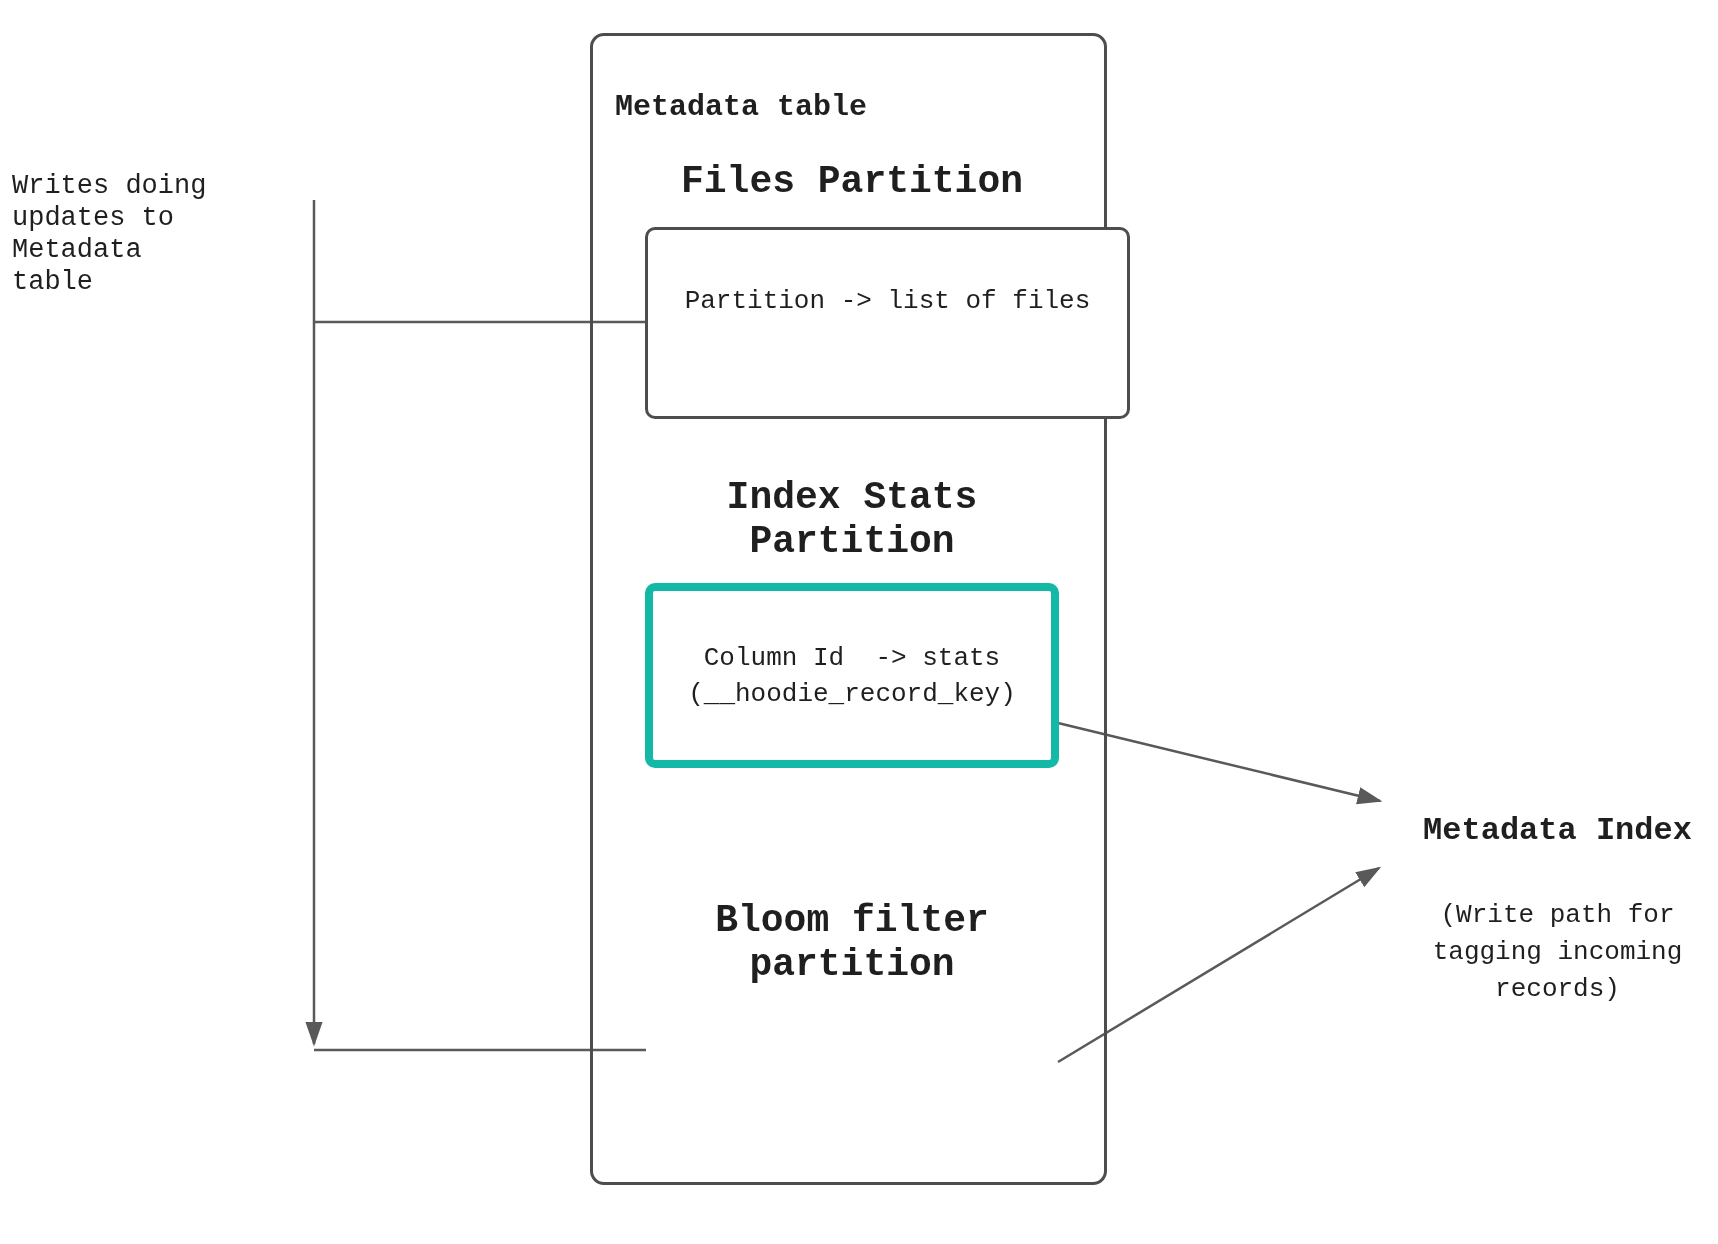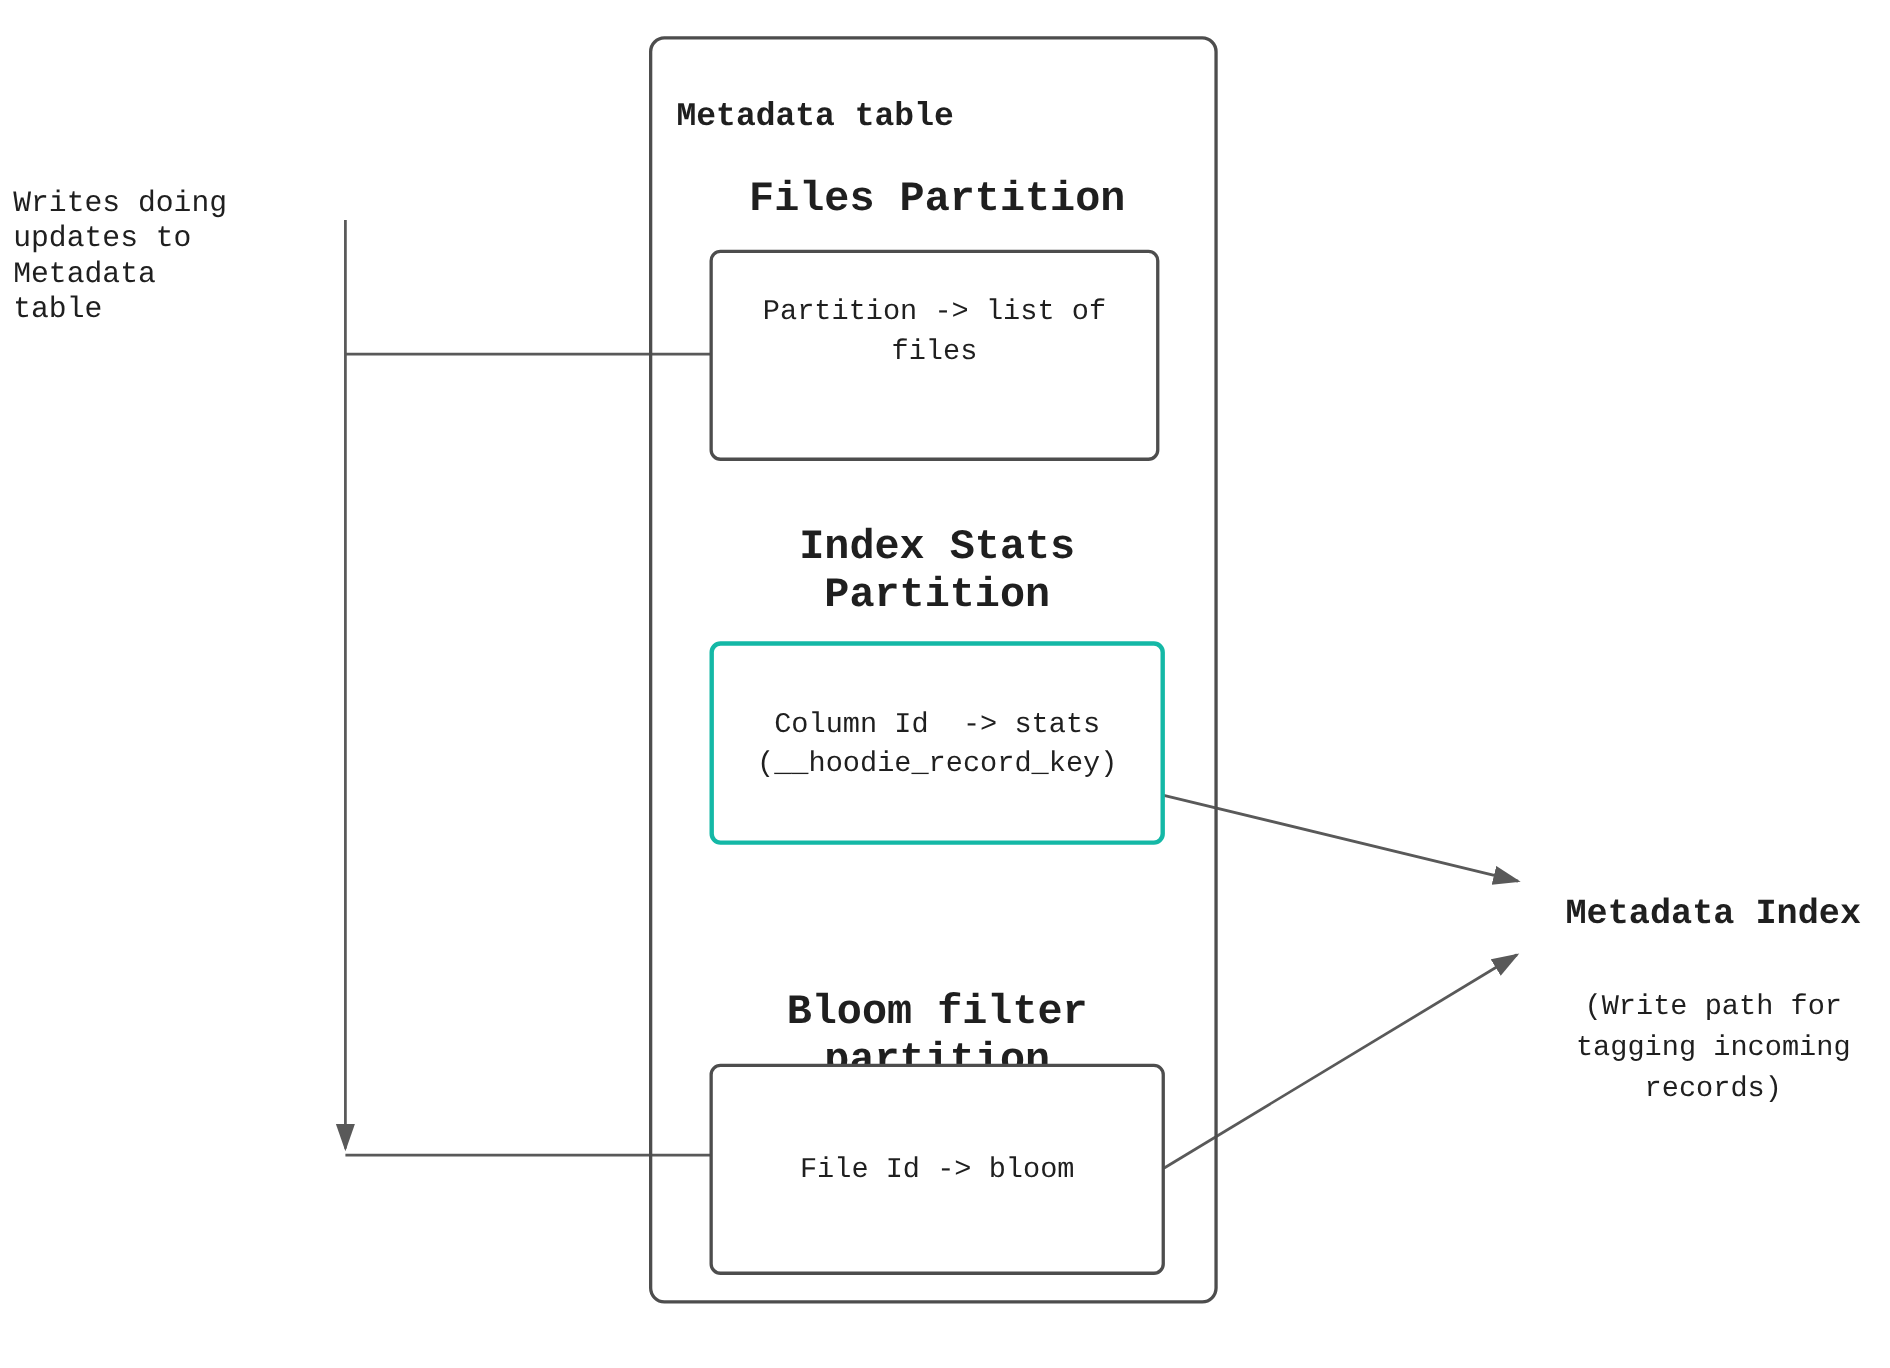--- a/index.html
+++ b/index.html
@@ -62,23 +62,23 @@
     border-radius: 10px;
     box-sizing: border-box;
     display: flex;
     align-items: center;
     justify-content: center;
     font-size: 26px;
     line-height: 36px;
     text-align: center;
     background: #ffffff;
   }
-  .b-files { top: 227px; height: 192px; width: 409px; }
+  .b-files { top: 227px; height: 192px; width: 485px; }
   .b-files .val { padding-bottom: 44px; }
-  .b-stats { top: 583px; height: 185px; border: 4px solid #14b8a6; }
+  .b-stats { top: 583px; height: 185px; border: 8px solid #14b8a6; }
   .b-bloom { top: 967px; height: 192px; }
 
   .mi-title {
     left: 1395px; top: 812px; width: 325px;
     font-size: 32px; font-weight: bold;
     text-align: center;
   }
   .mi-sub {
     left: 1395px; top: 897px; width: 325px;
     font-size: 26px; line-height: 37px;
@@ -122,22 +122,19 @@
 
   <div class="abs part-heading h-stats pre">Index Stats
 Partition</div>
   <div class="abs part-box b-stats">
     <div class="val pre">Column Id  -&gt; stats
 (__hoodie_record_key)</div>
   </div>
 
   <div class="abs part-heading h-bloom pre">Bloom filter
 partition</div>
-  <div class="abs part-box b-bloom">
-    <div class="val pre">File Id -&gt; bloom</div>
-  </div>
 
   <div class="abs mi-title">Metadata Index</div>
   <div class="abs mi-sub pre">(Write path for
 tagging incoming
 records)</div>
 
 </div>
 
 </body></html>

